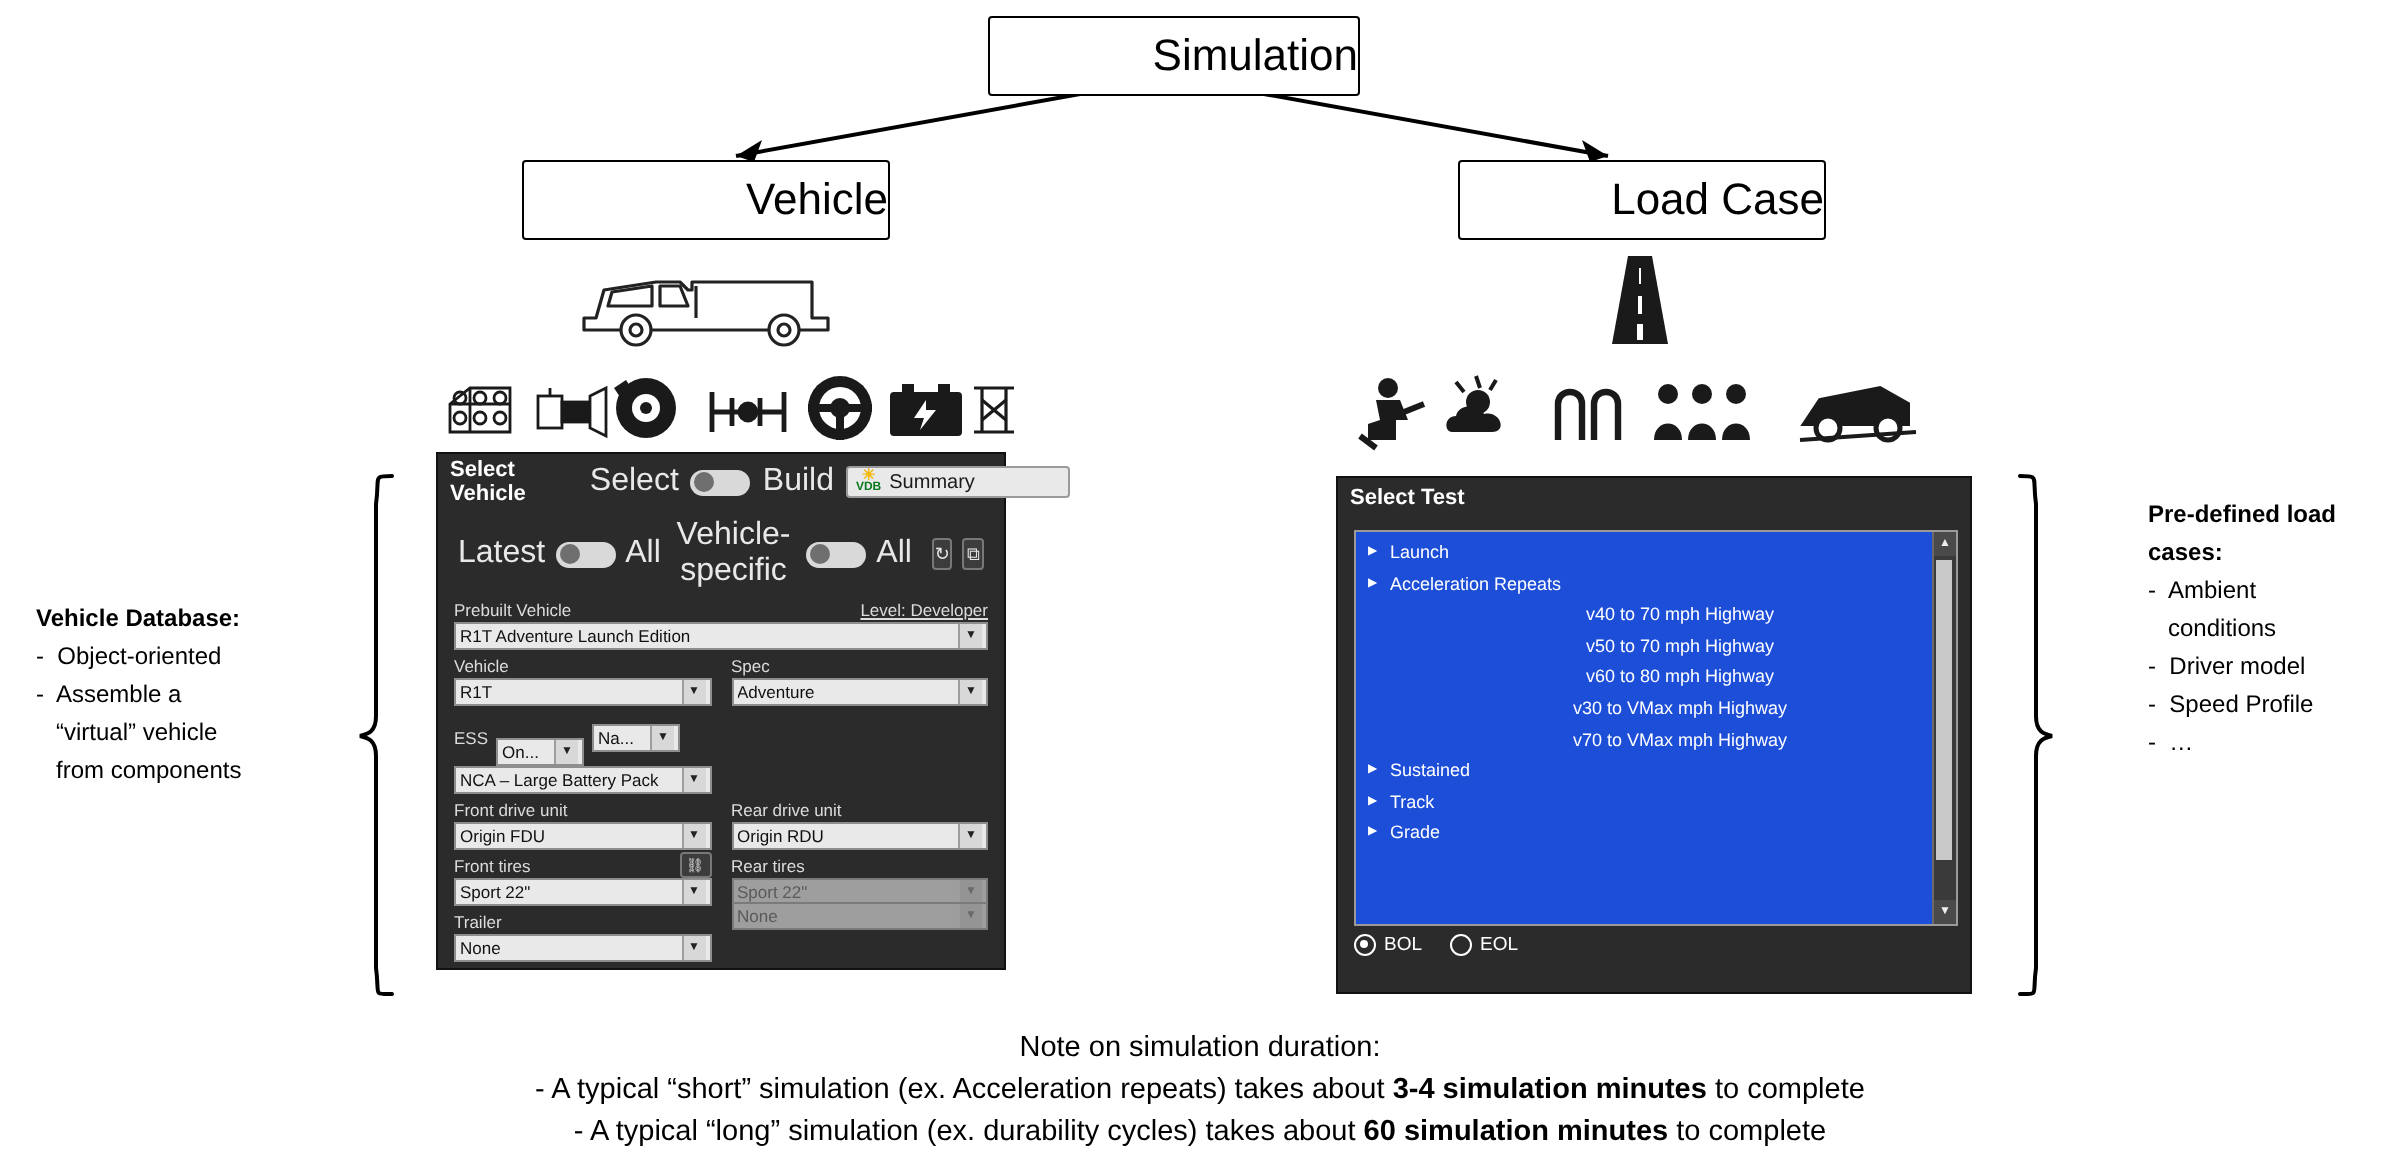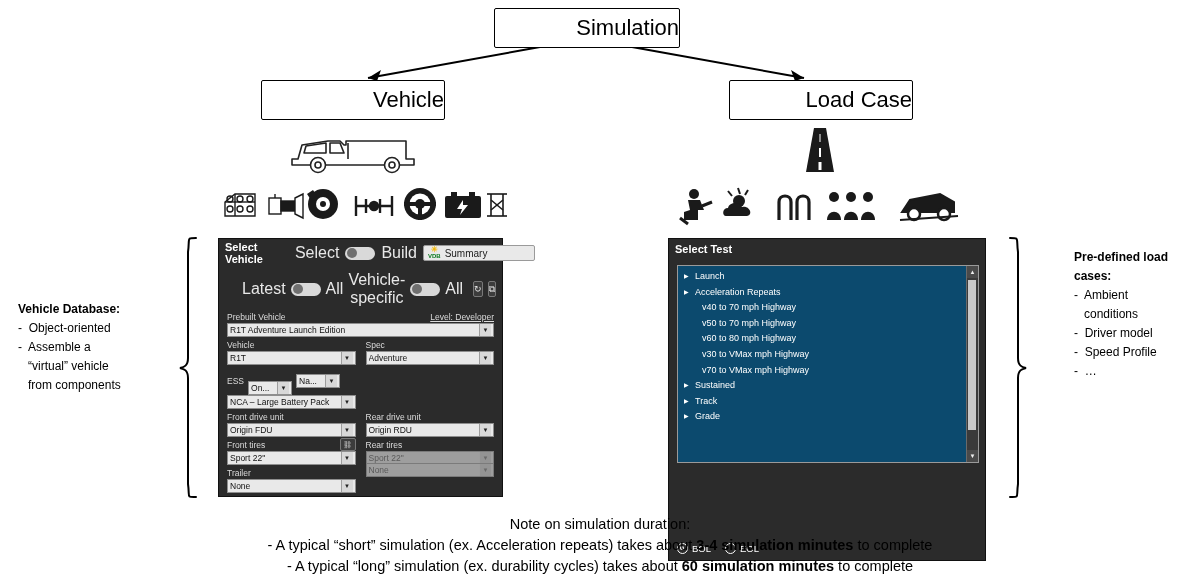--- a/index.html
+++ b/index.html
@@ -40,22 +40,22 @@
 
   
   .panel {
     position: absolute;
     background: #2b2b2b;
     border: 1px solid #111;
     color: #fff;
     font-size: 9px;
     box-sizing: border-box;
   }
-  #vehicle-panel { left: 218px; top: 238px; width: 285px; height: 259px; }
-  #test-panel    { left: 668px; top: 238px; width: 318px; height: 323px; }
+  #vehicle-panel { left: 218px; top: 226px; width: 285px; height: 259px; }
+  #test-panel    { left: 668px; top: 238px; width: 318px; height: 259px; }
 
   .panel-title {
     font-size: 11px;
     font-weight: bold;
     color: #fff;
     padding: 4px 6px 2px 6px;
   }
 
   .panel-header-row {
     display: flex;
@@ -99,21 +99,21 @@
     font-weight: bold;
     color: #0b7a1f;
     line-height: 1;
     text-align: center;
   }
   .vdb-badge .sun { color: #f2b90c; font-size: 8px; display:block; line-height: 6px;}
 
   .subrow {
     display: flex;
     align-items: center;
-    padding: 2px 23px;
+    padding: 2px 10px;
     gap: 5px;
     font-size: 9px;
   }
   .icon-btn {
     width: 15px; height: 14px;
     background: #3c3c3c;
     border: 1px solid #787878;
     border-radius: 2px;
     color: #e6e6e6;
     font-size: 9px;
@@ -167,21 +167,21 @@
     grid-template-columns: 1fr 1fr;
     column-gap: 10px;
   }
   .row-inline { display: flex; align-items: center; gap: 4px; }
 
   
   .list-box {
     position: absolute;
     left: 8px; top: 26px;
     width: 302px; height: 198px;
-    background: #0c4a6e;
+    background: #1d4ed8;
     border: 1px solid #9a9a9a;
     box-sizing: border-box;
     overflow: hidden;
   }
   .list-scroll-track {
     position: absolute;
     right: 0; top: 0;
     width: 11px; height: 100%;
     background: #3a3a3a;
     border-left: 1px solid #6a6a6a;
@@ -210,25 +210,25 @@
     display: flex;
     align-items: center;
     gap: 5px;
   }
   .li .tri {
     font-size: 6px;
     color: #ffffff;
     width: 6px;
     display: inline-block;
   }
-  .li.child { padding-left: 24px; }
+  .li.child { padding-left: 24px; justify-content: center; }
 
   .radios {
     position: absolute;
-    left: 8px; bottom: 6px;
+    left: 8px; bottom: 18px;
     display: flex;
     gap: 14px;
     align-items: center;
     font-size: 9.5px;
   }
   .radio {
     display: flex; align-items: center; gap: 4px;
   }
   .radio .dot {
     width: 9px; height: 9px;

